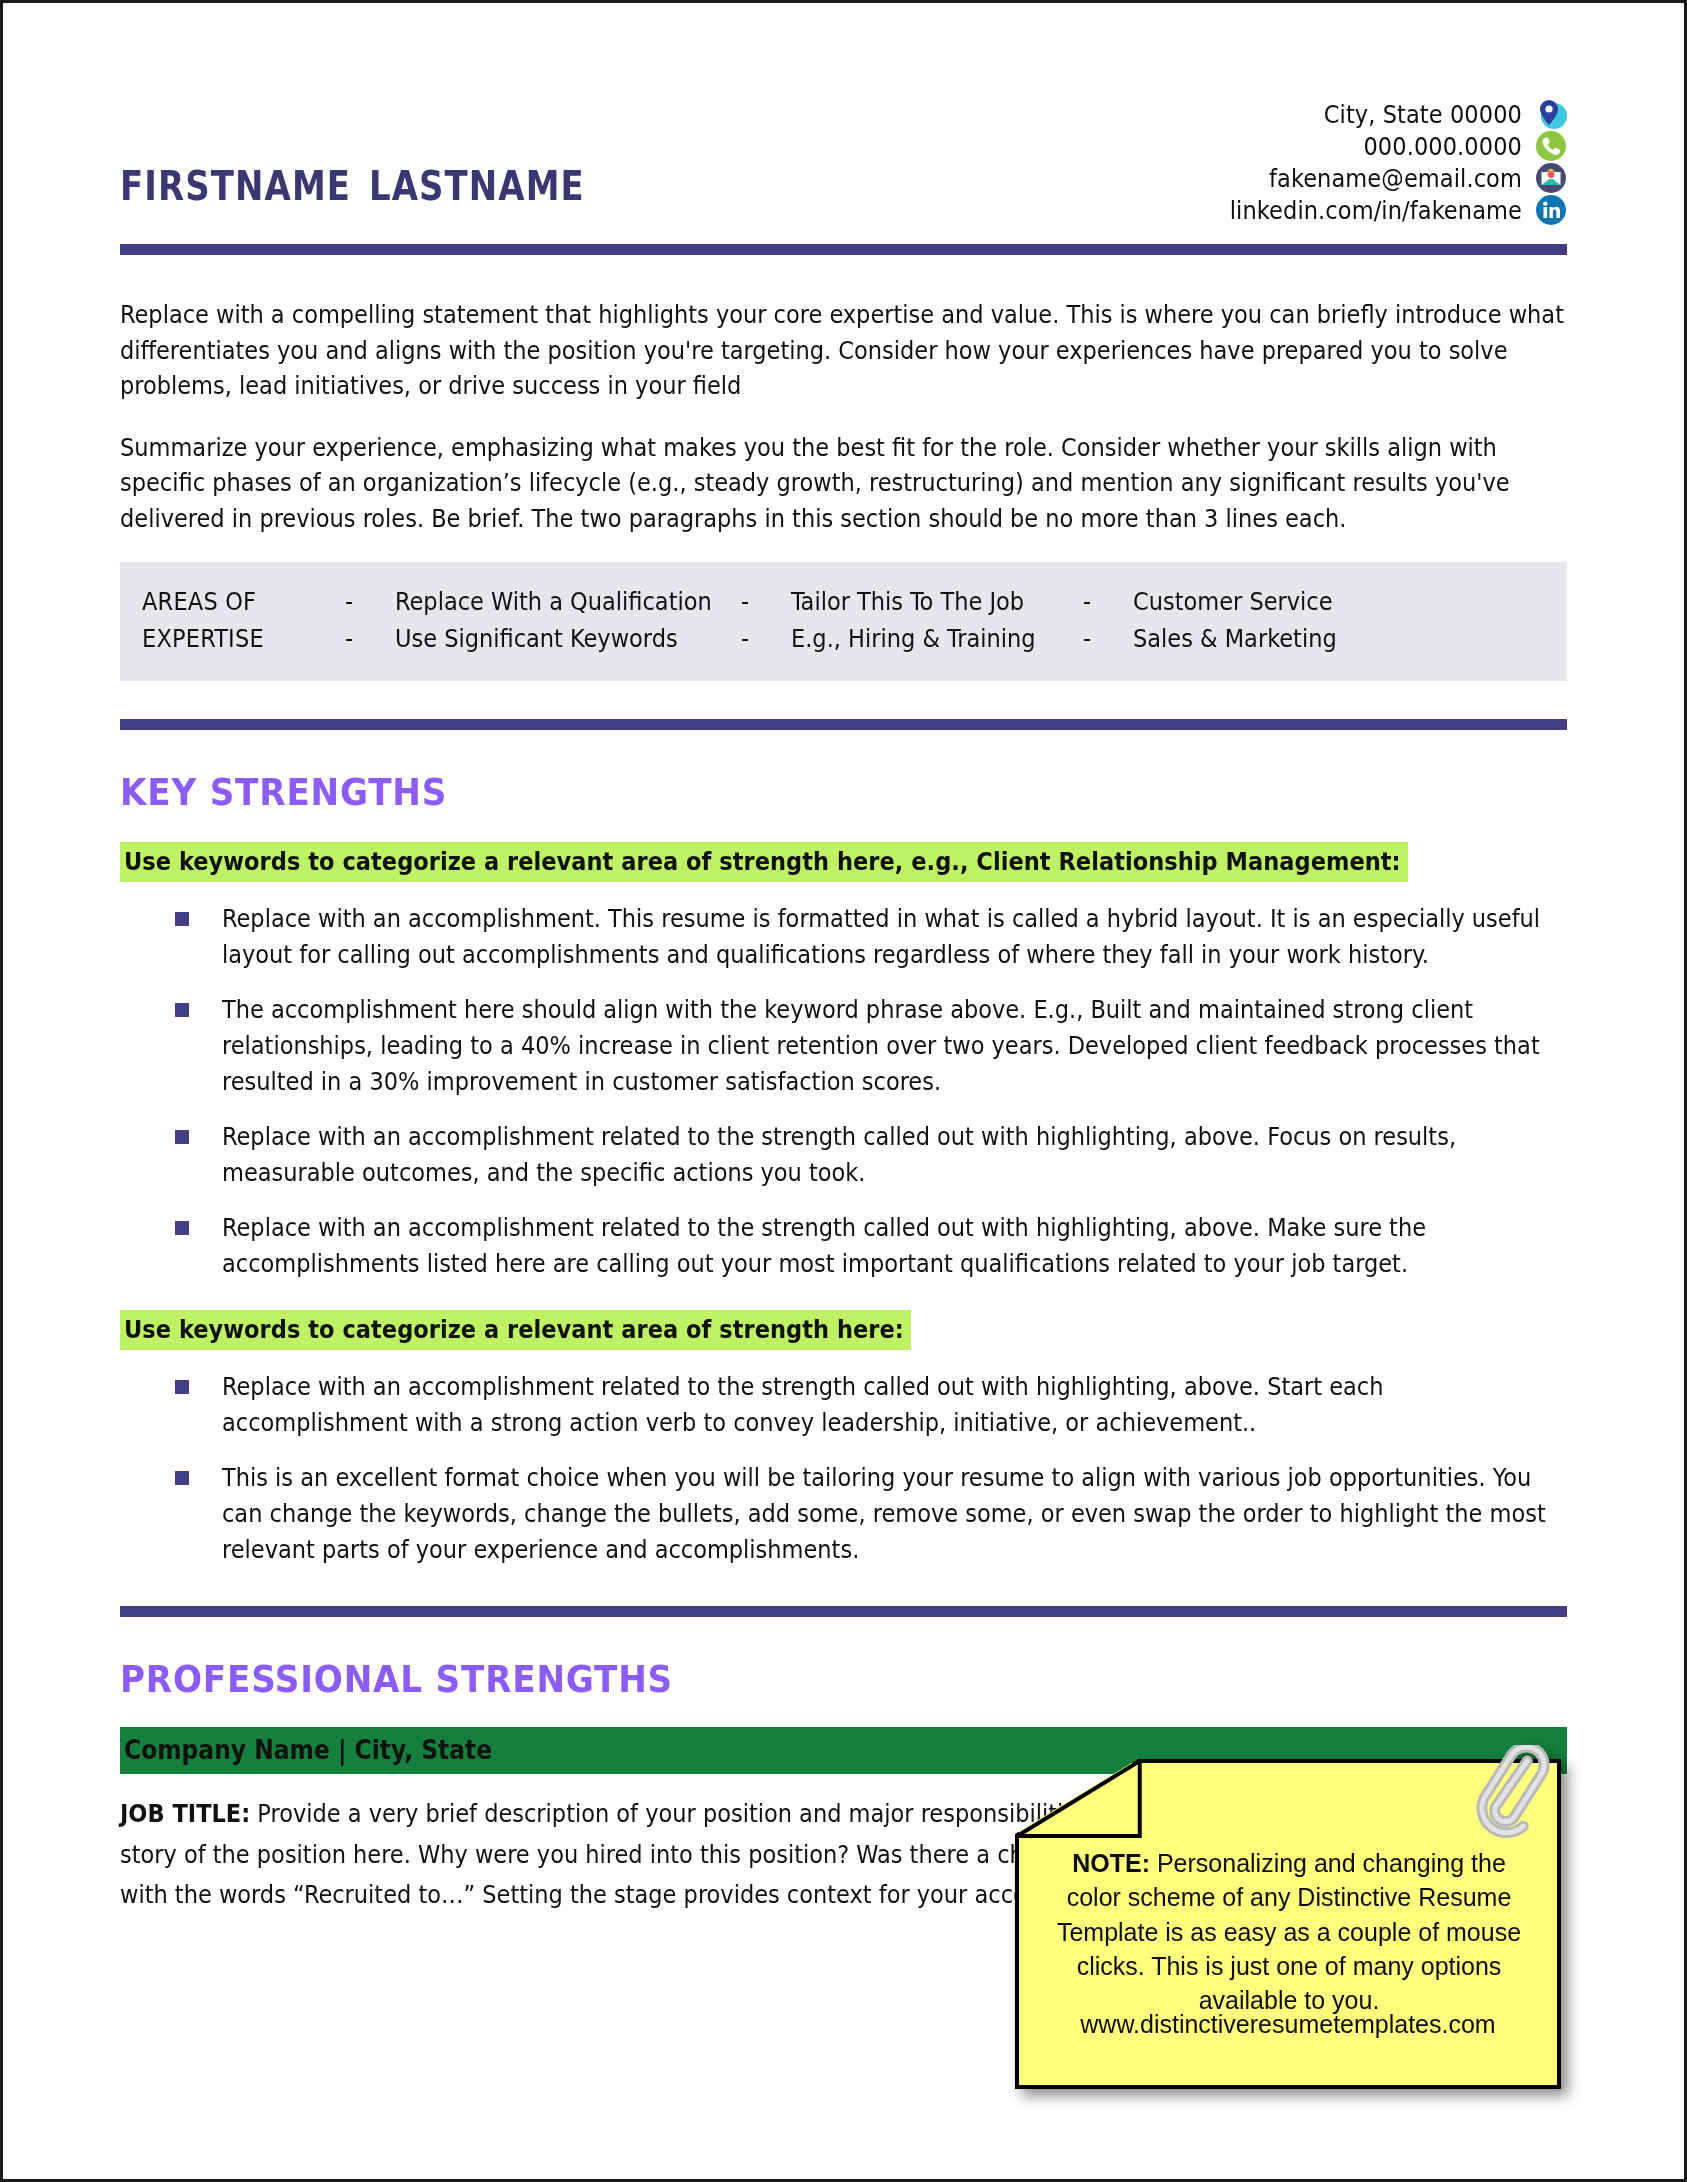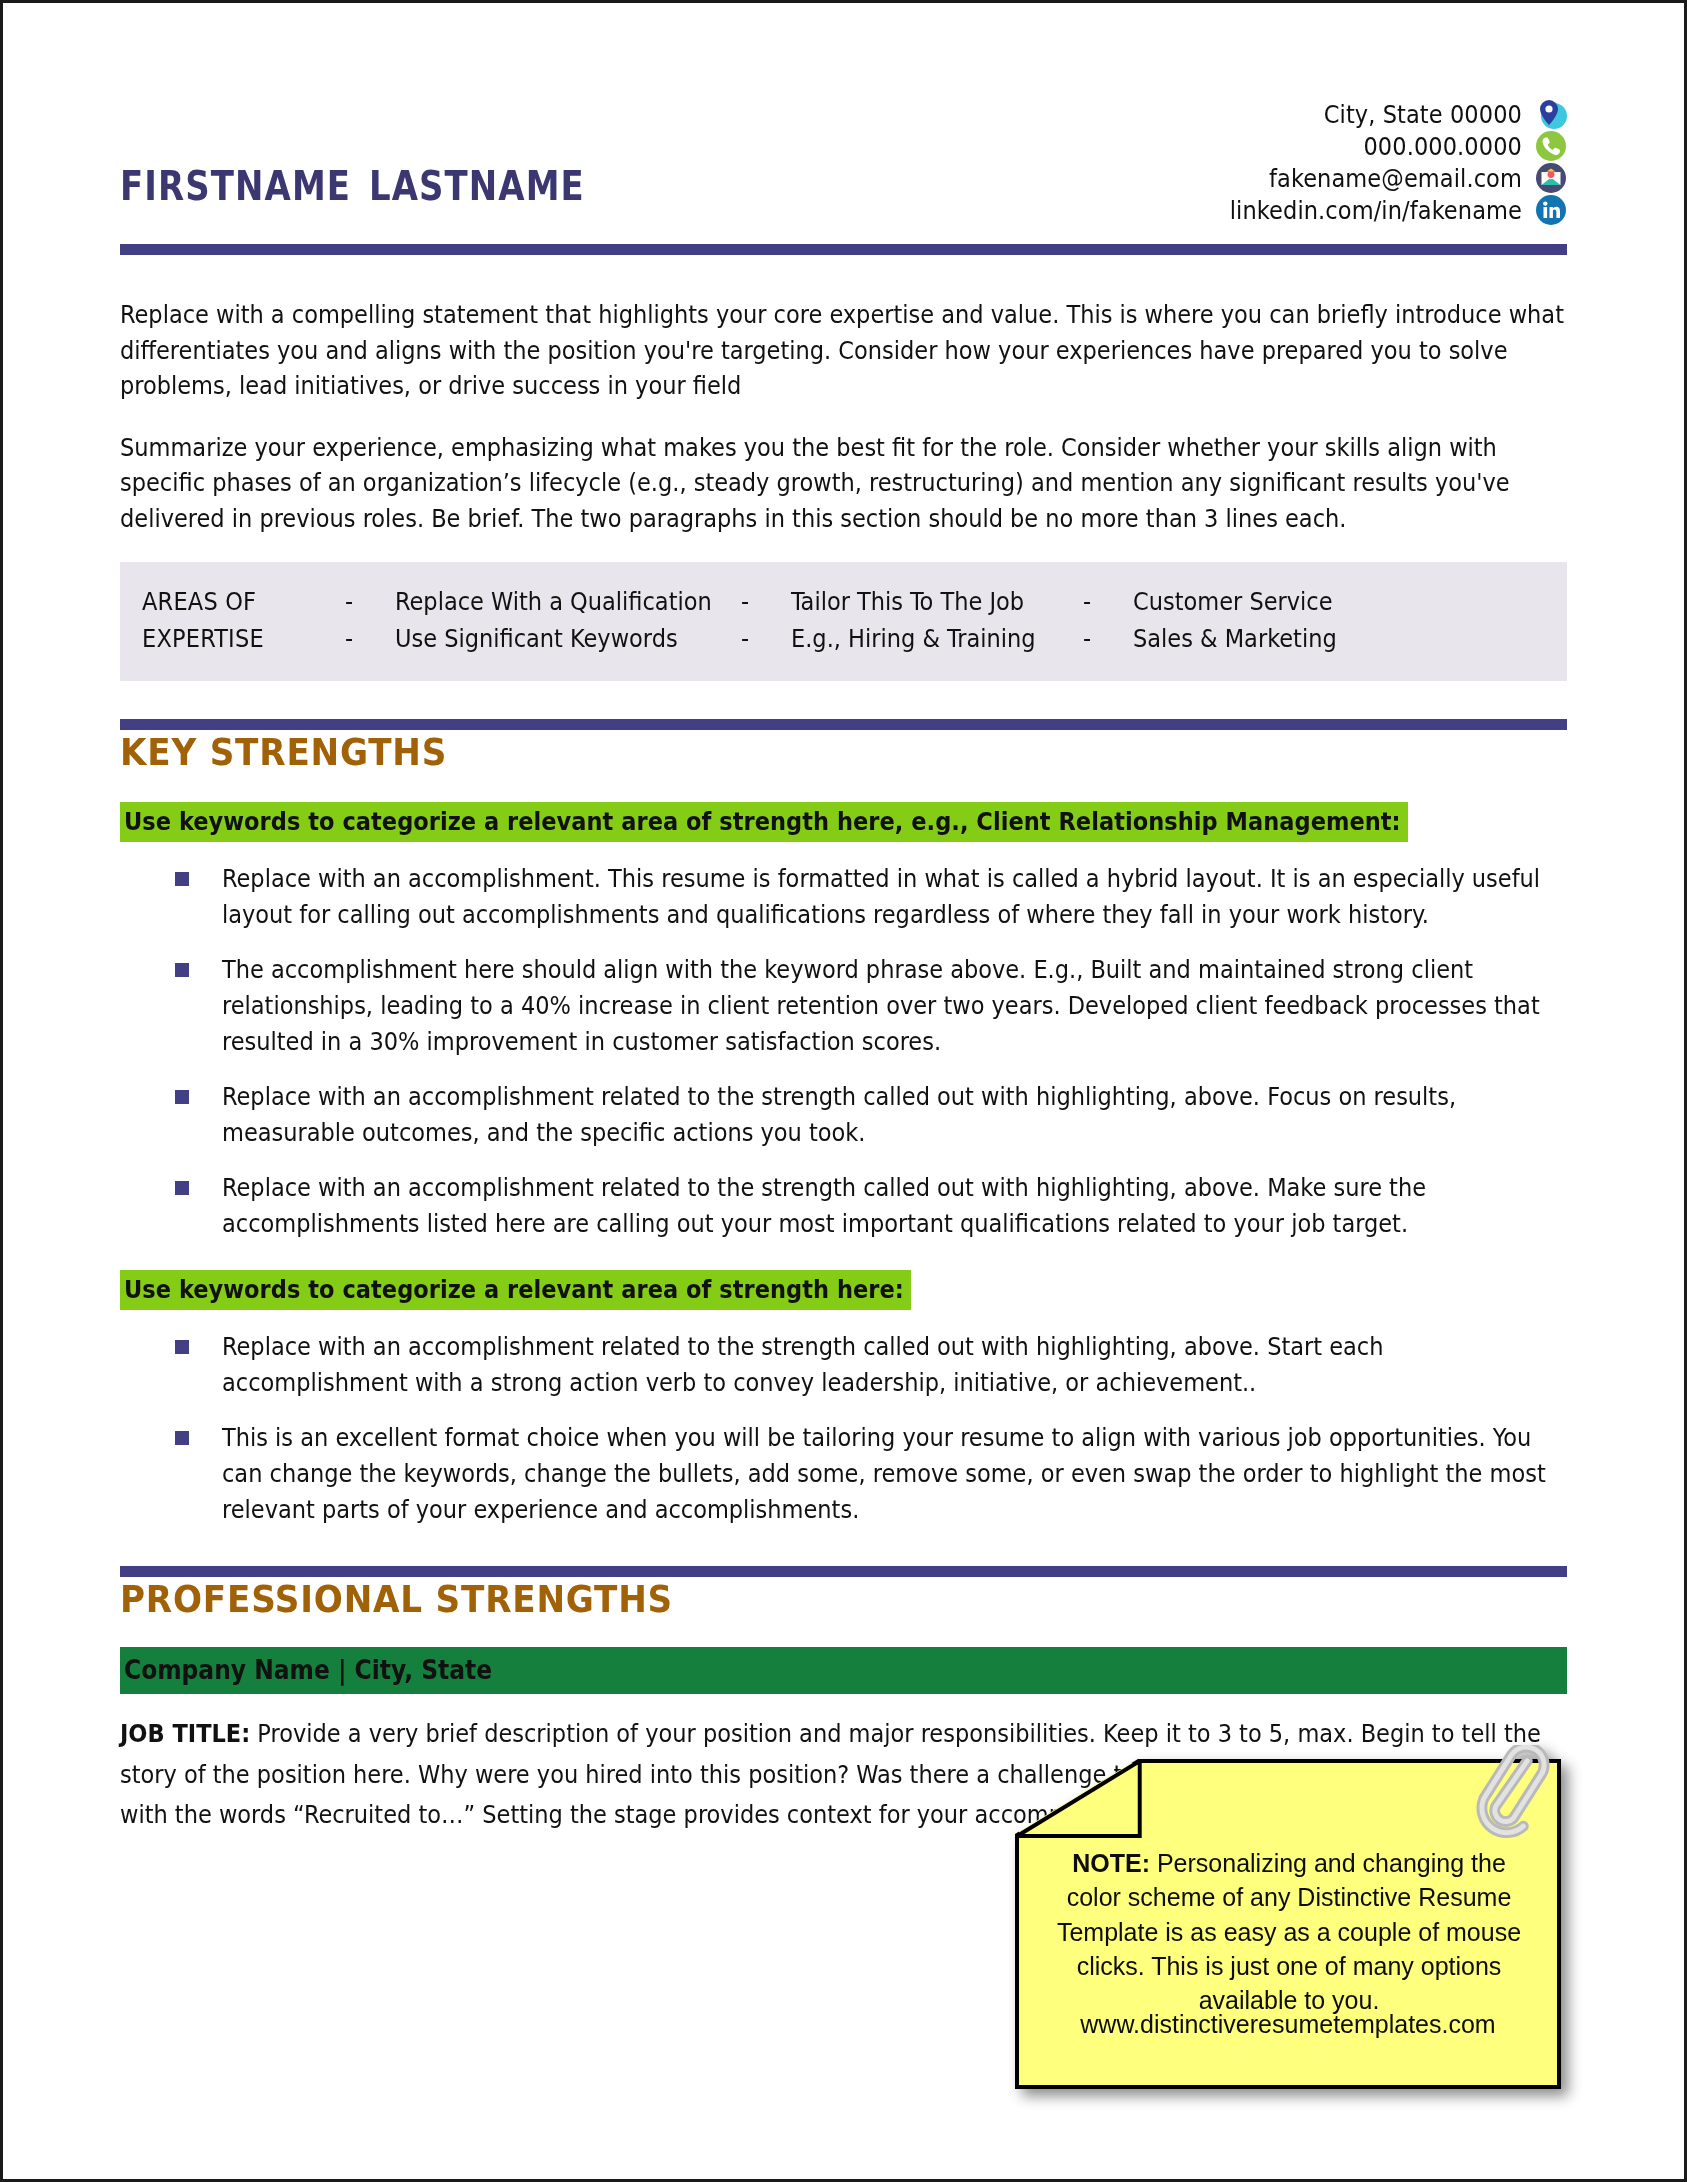--- a/index.html
+++ b/index.html
@@ -136,27 +136,28 @@
     display:flex;
     gap:0;
   }
   .aoe-dash{width:50px;flex:0 0 50px;}
 
   
   .sec-title{
     font-family:"Liberation Sans Narrow","DejaVu Sans Condensed","Liberation Sans",sans-serif;
     font-size:38px;
     font-weight:700;
-    color:#a16207;
+    color:#8b5cf6;
     letter-spacing:0.8px;
+    margin-top:40px;
   }
 
   .strength-head{
     display:inline-block;
-    background:#84cc16;
+    background:#bef264;
     font-family:"Liberation Sans Narrow","DejaVu Sans Condensed","Liberation Sans",sans-serif;
     font-size:25px;
     font-weight:700;
     color:#111;
     padding:5px 7px 6px 4px;
     margin-top:28px;
     letter-spacing:0.05px;
   }
 
   .blist{margin:0;padding:0;list-style:none;}

